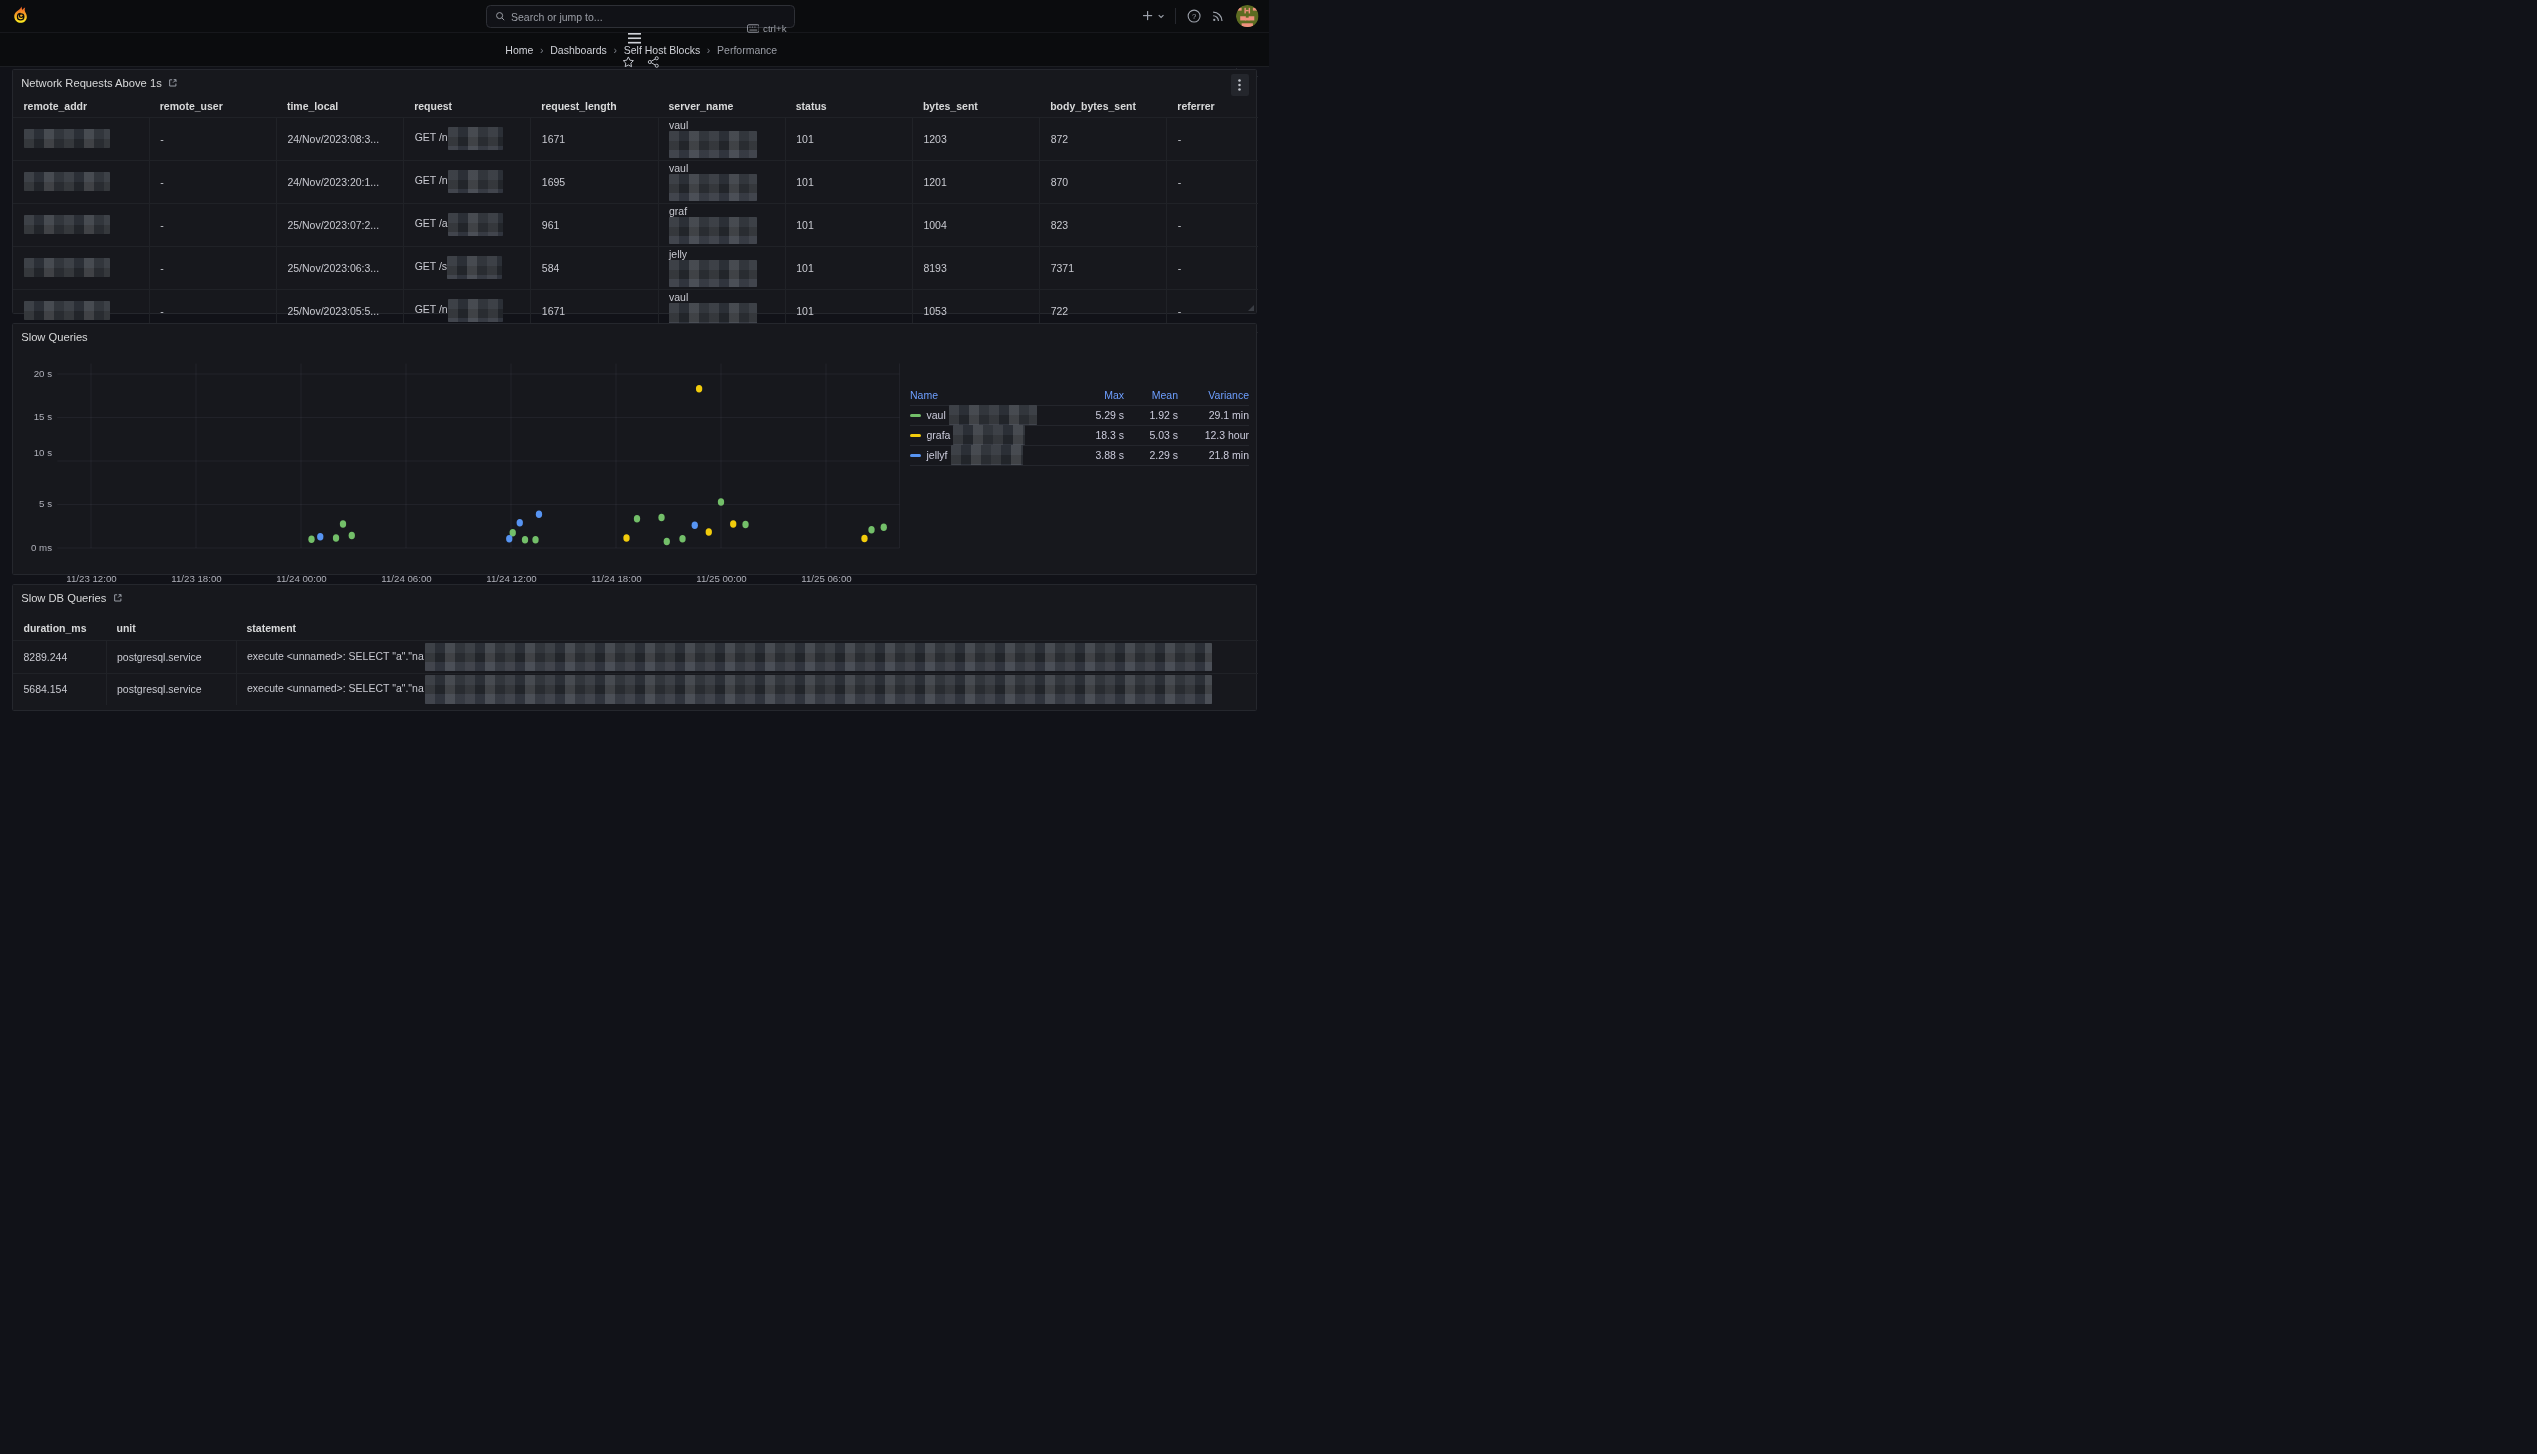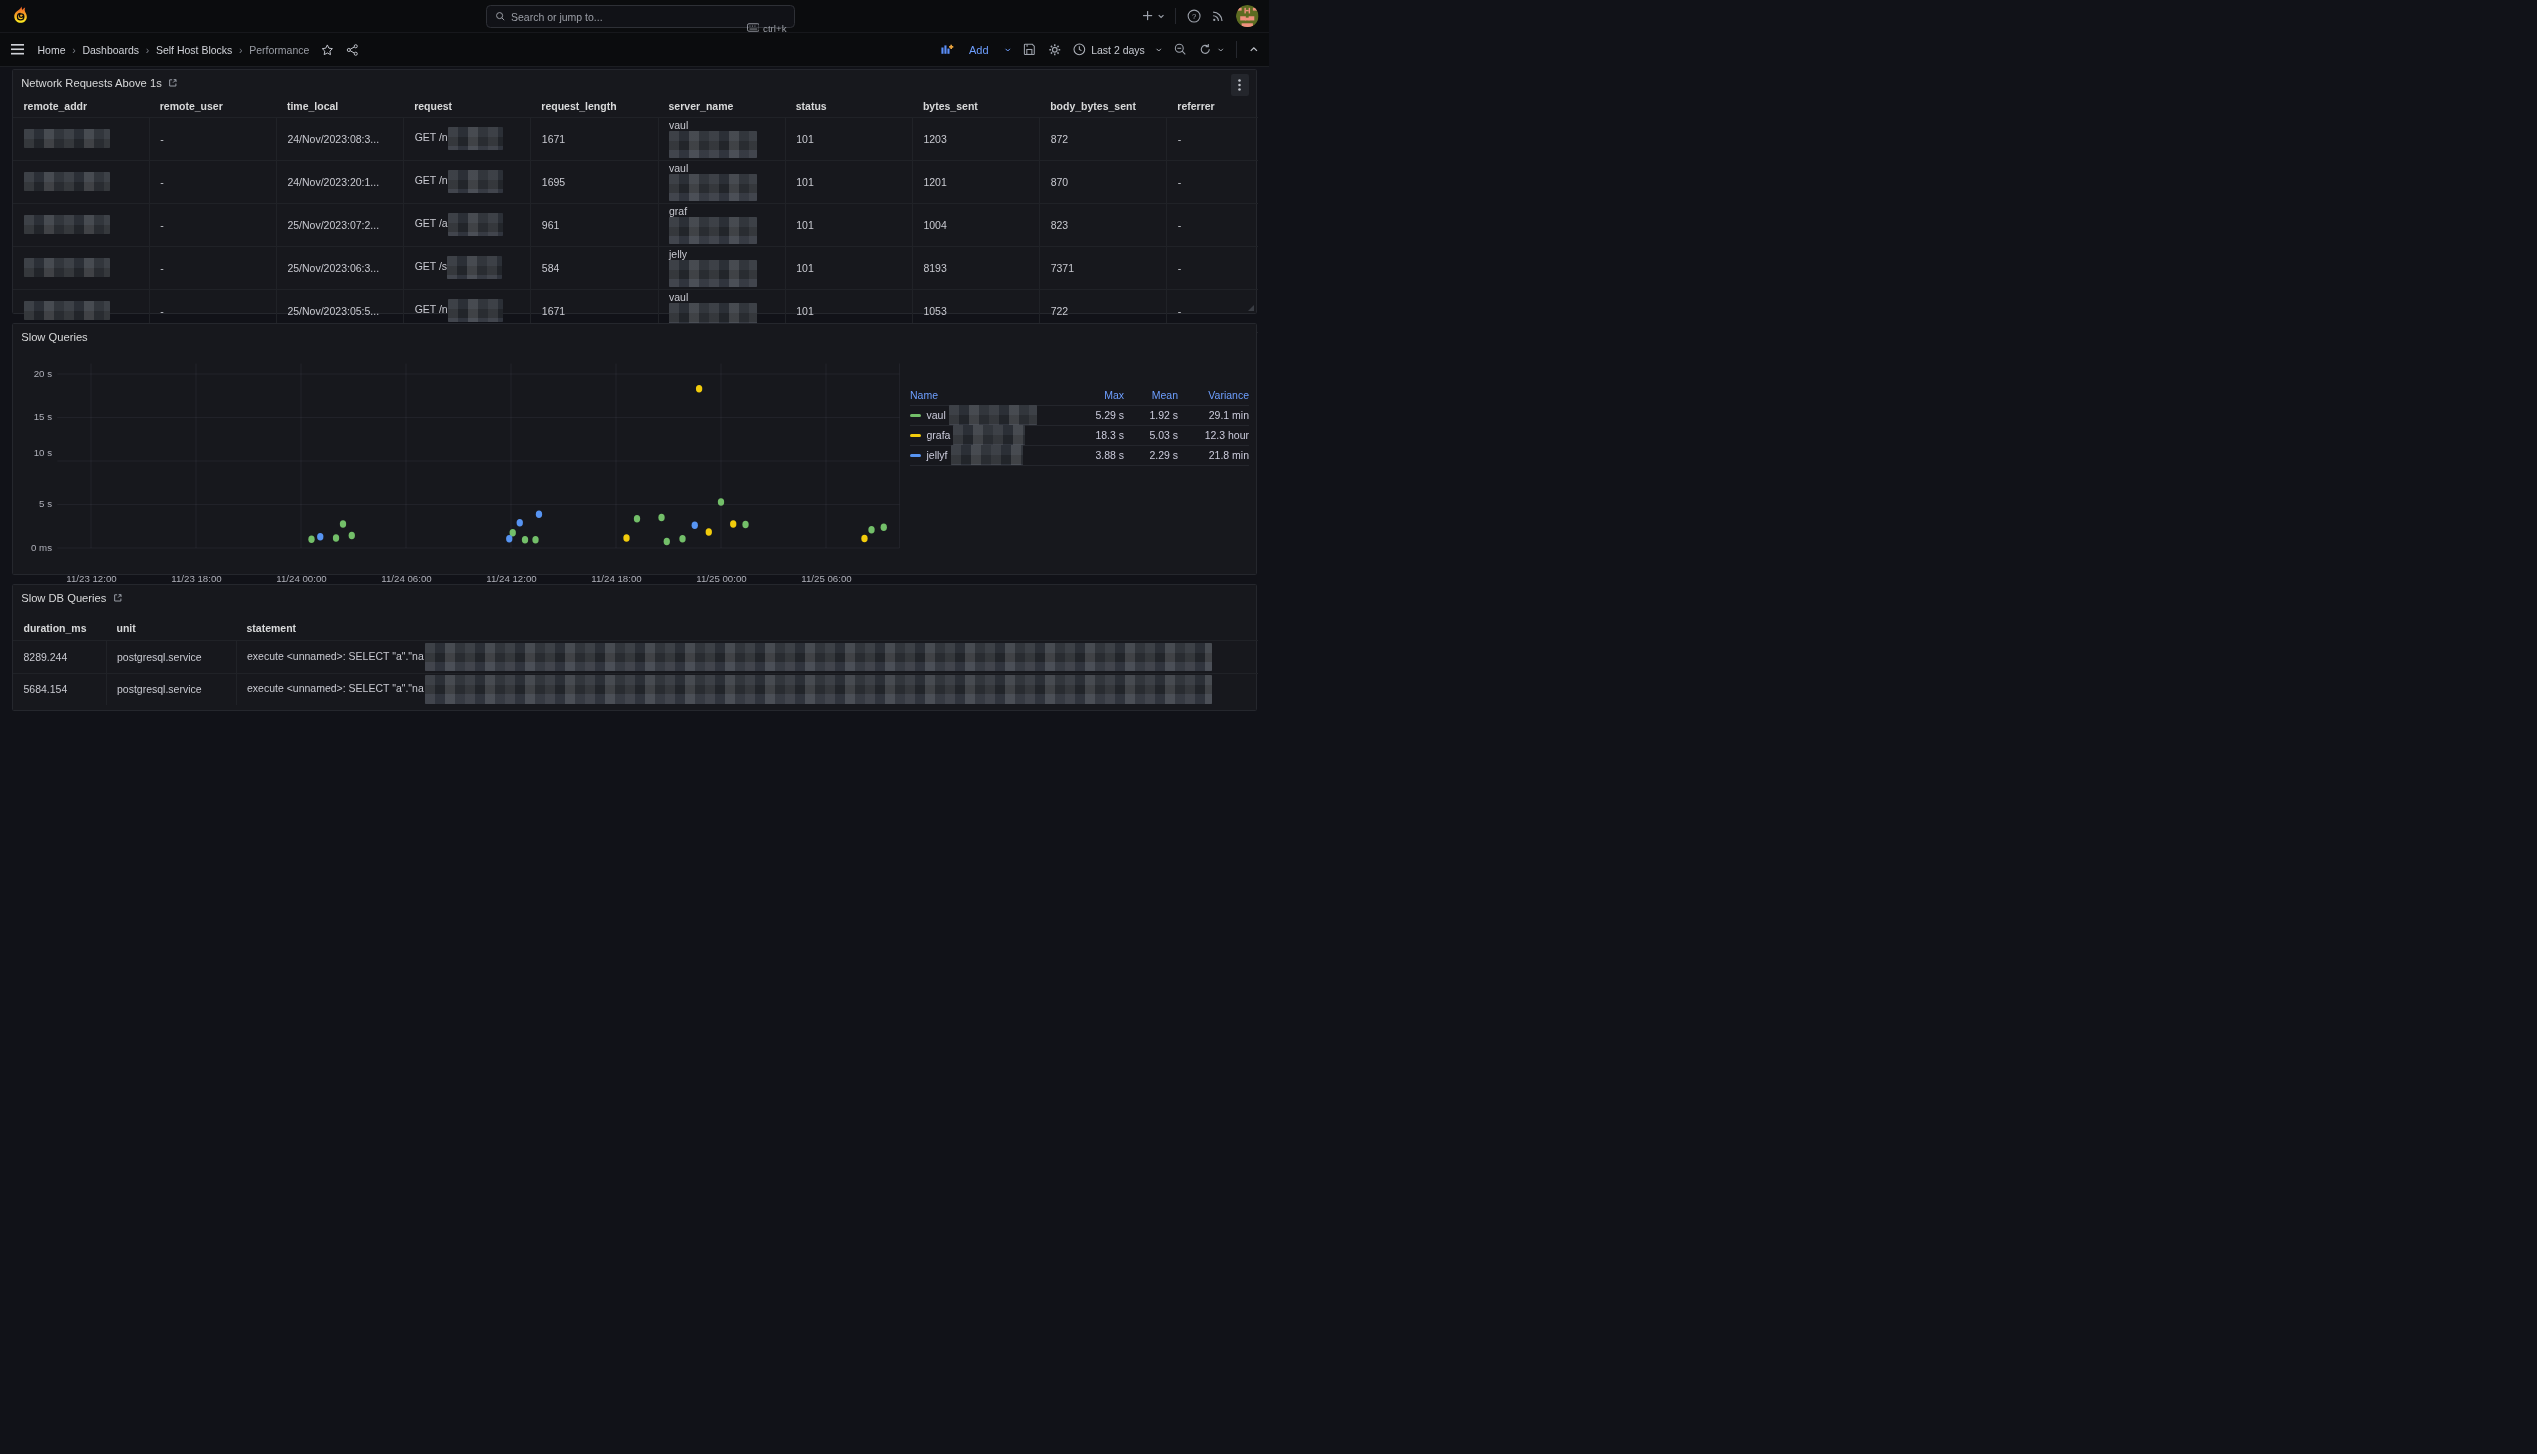--- a/index.html
+++ b/index.html
@@ -5,28 +5,28 @@
   * { margin:0; padding:0; box-sizing:border-box; }
   html,body { width:1269px; height:727px; overflow:hidden; background:#111218;
     font-family:"Liberation Sans", sans-serif; color:#ccccdc; }
 
   
   .nav1 { height:33px; background:#0b0c0e; display:flex; align-items:center; padding:0 10.5px; position:relative; border-bottom:0.7px solid #17181c; }
   .logo { width:18px; height:19.5px; margin-left:1.5px; }
   .searchbox { position:absolute; left:486px; top:5.2px; width:309px; height:23px; background:#111217;
     border:0.7px solid #2e3036; border-radius:4.5px; display:flex; align-items:center; padding:0 7.5px; cursor:text; }
   .searchbox .ph { color:#9b9ea6; font-size:10.5px; margin-left:6px; flex:1; }
-  .searchbox .kbd { display:flex; align-items:flex-start; gap:3.7px; color:#9b9ea6; font-size:9.7px;margin-top:24px; }
+  .searchbox .kbd { display:flex; align-items:center; gap:3.7px; color:#9b9ea6; font-size:9.7px;margin-top:24px; }
   .nav1-right { margin-left:auto; display:flex; align-items:center; gap:10.5px; }
   .icon-btn { display:flex; align-items:center; justify-content:center; color:#9da2ab; cursor:pointer; background:none; border:none; }
   .vdiv { width:0.7px; height:16.5px; background:#26282e; }
   .avatar { width:22.5px; height:22.5px; border-radius:50%; overflow:hidden; cursor:pointer; }
 
   
-  .nav2 { height:34px; background:#0b0c0e; display:flex; align-items:center; padding:0 10.5px; border-bottom:0.7px solid #1c1e22; }
+  .nav2 { height:34px; background:#0b0c0e; display:flex; align-items:center; padding:0 10.5px; border-bottom:0.7px solid #1c1e22;flex-direction:column; }
   .crumbs { display:flex; align-items:center; gap:6.7px; margin-left:13.5px; font-size:10.5px; }
   .crumb { color:#d0d2d8; cursor:pointer; }
   .crumb.current { color:#9b9ea6; cursor:default; }
   .crumb-sep { color:#7b7f87; font-size:10.5px; }
   .crumb-icons { display:flex; gap:12px; margin-left:12px; }
   .nav2-right { margin-left:auto; display:flex; align-items:center; gap:12px; }
   .add-btn { display:flex; align-items:center; gap:15px; color:#6e9fff; font-size:11px; cursor:pointer; background:none; border:none;text-align:right; }
   .timepick { display:flex; align-items:center; gap:5.2px; color:#c7cad1; font-size:10.5px; cursor:pointer; }
 
   

